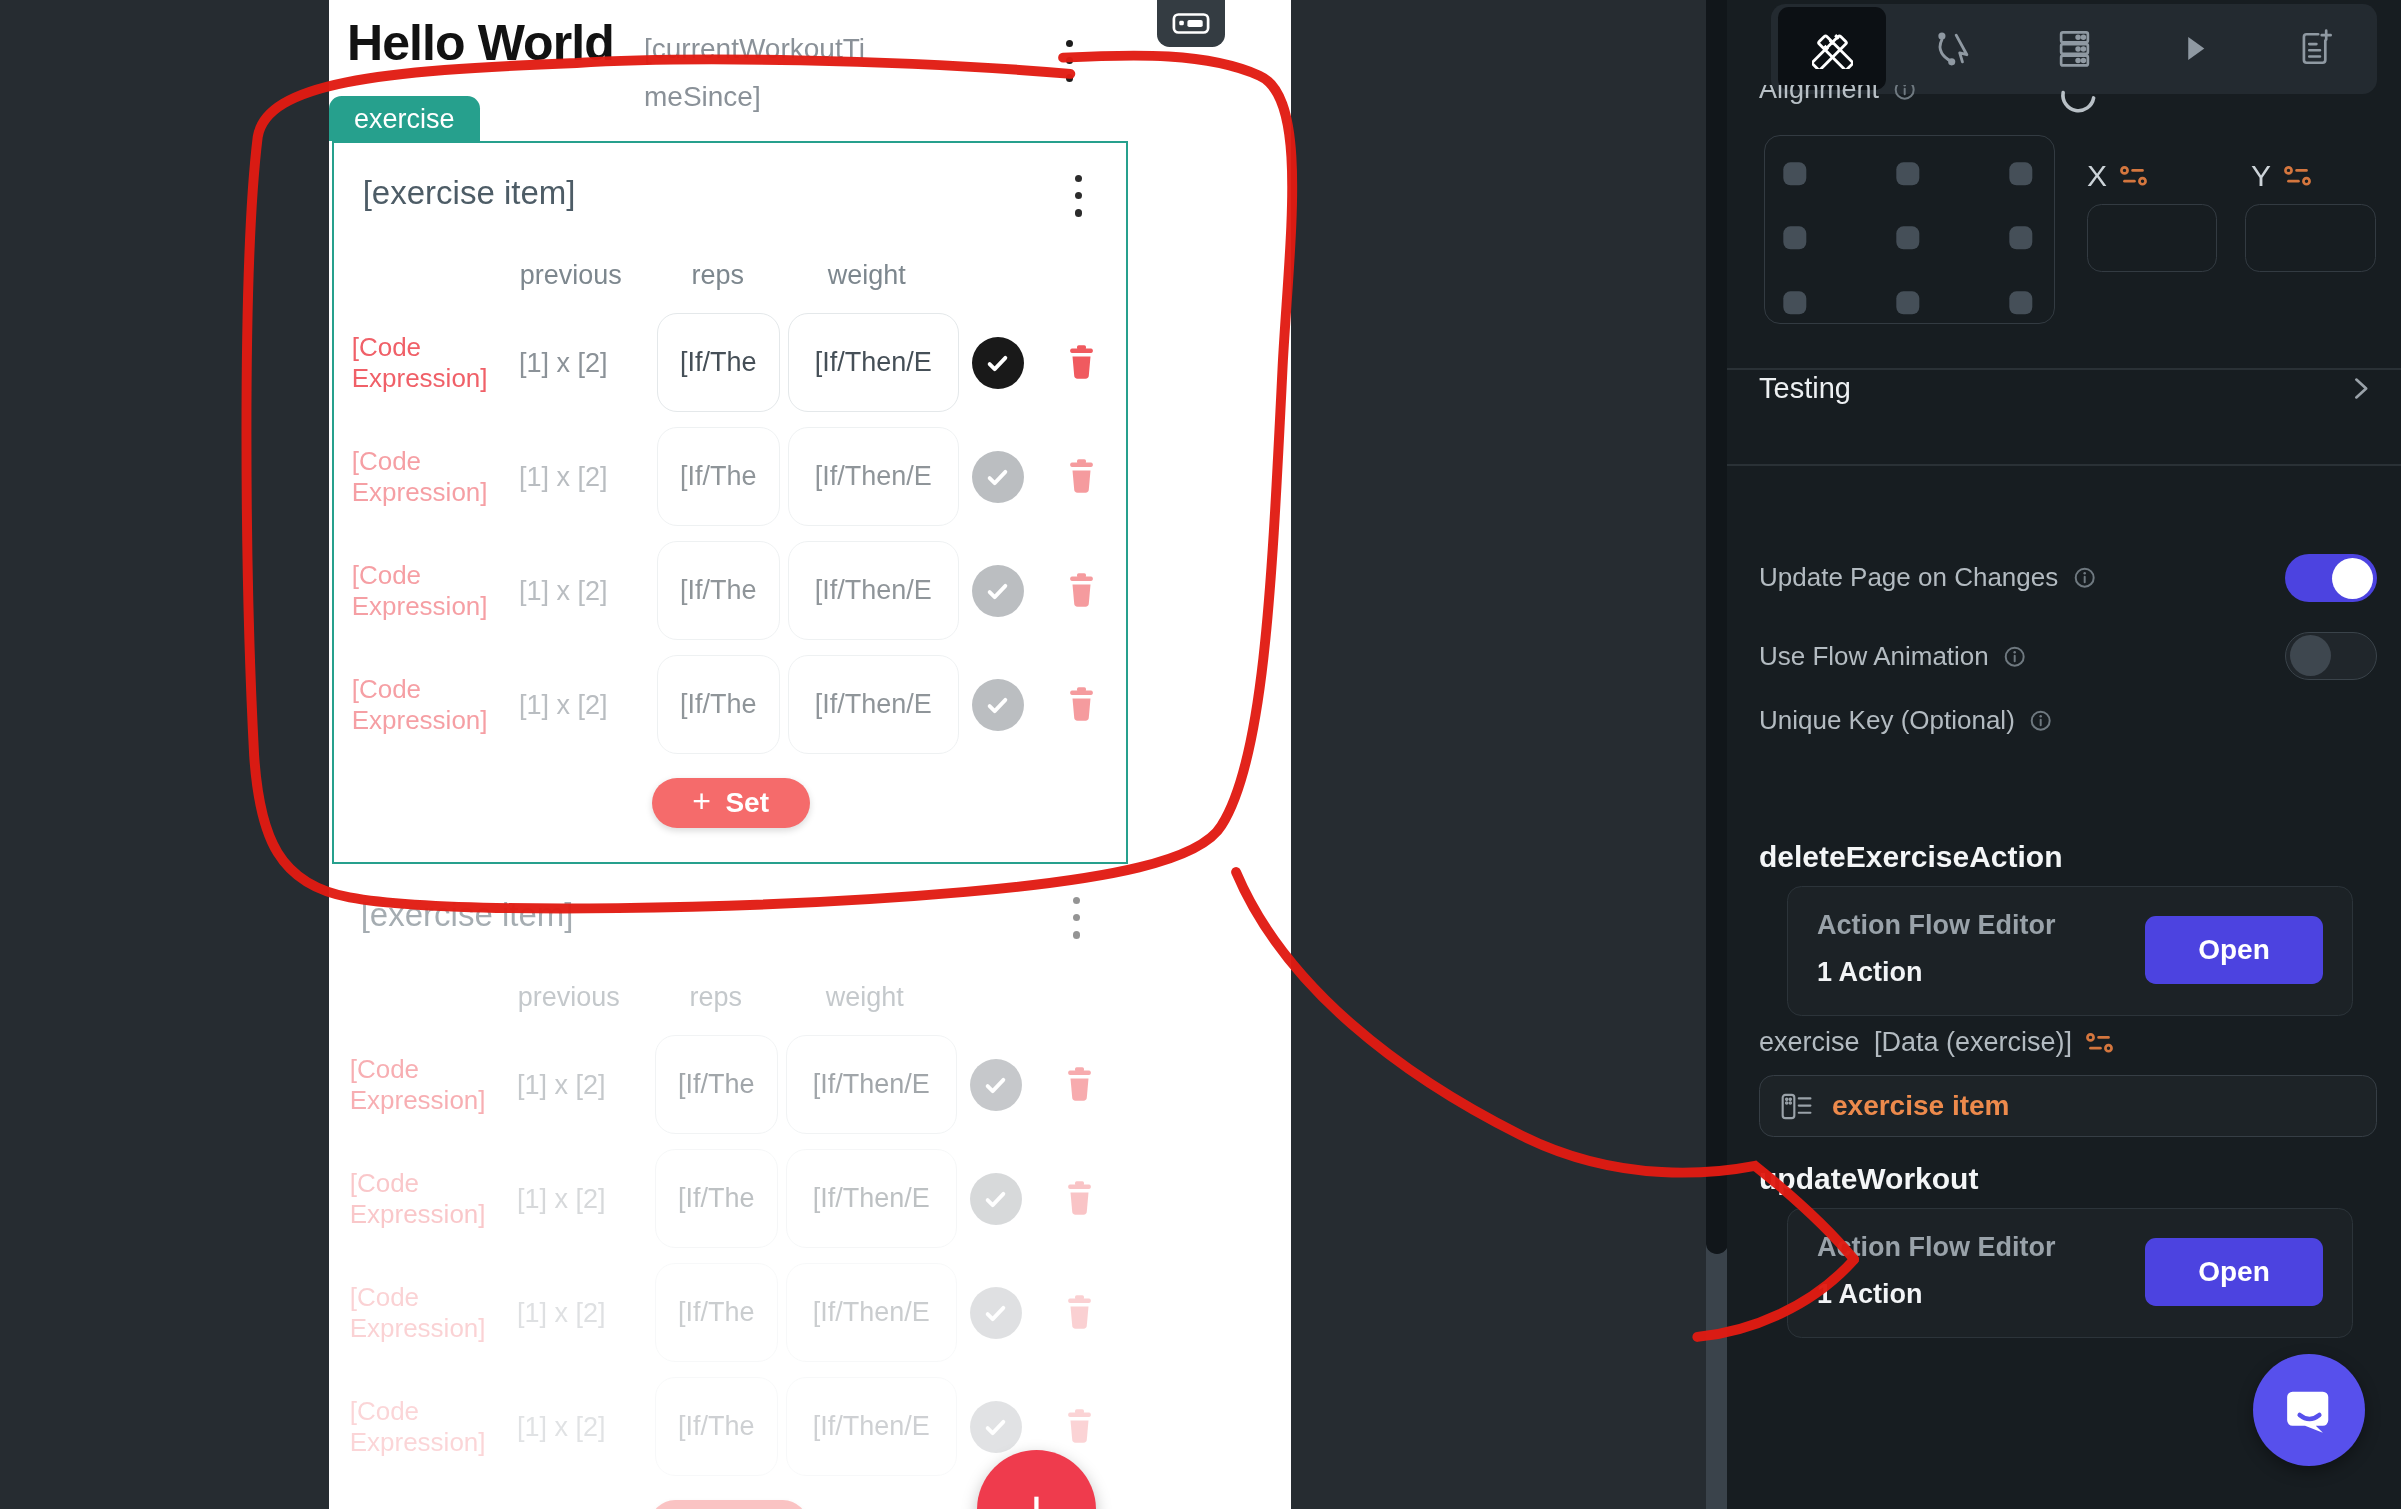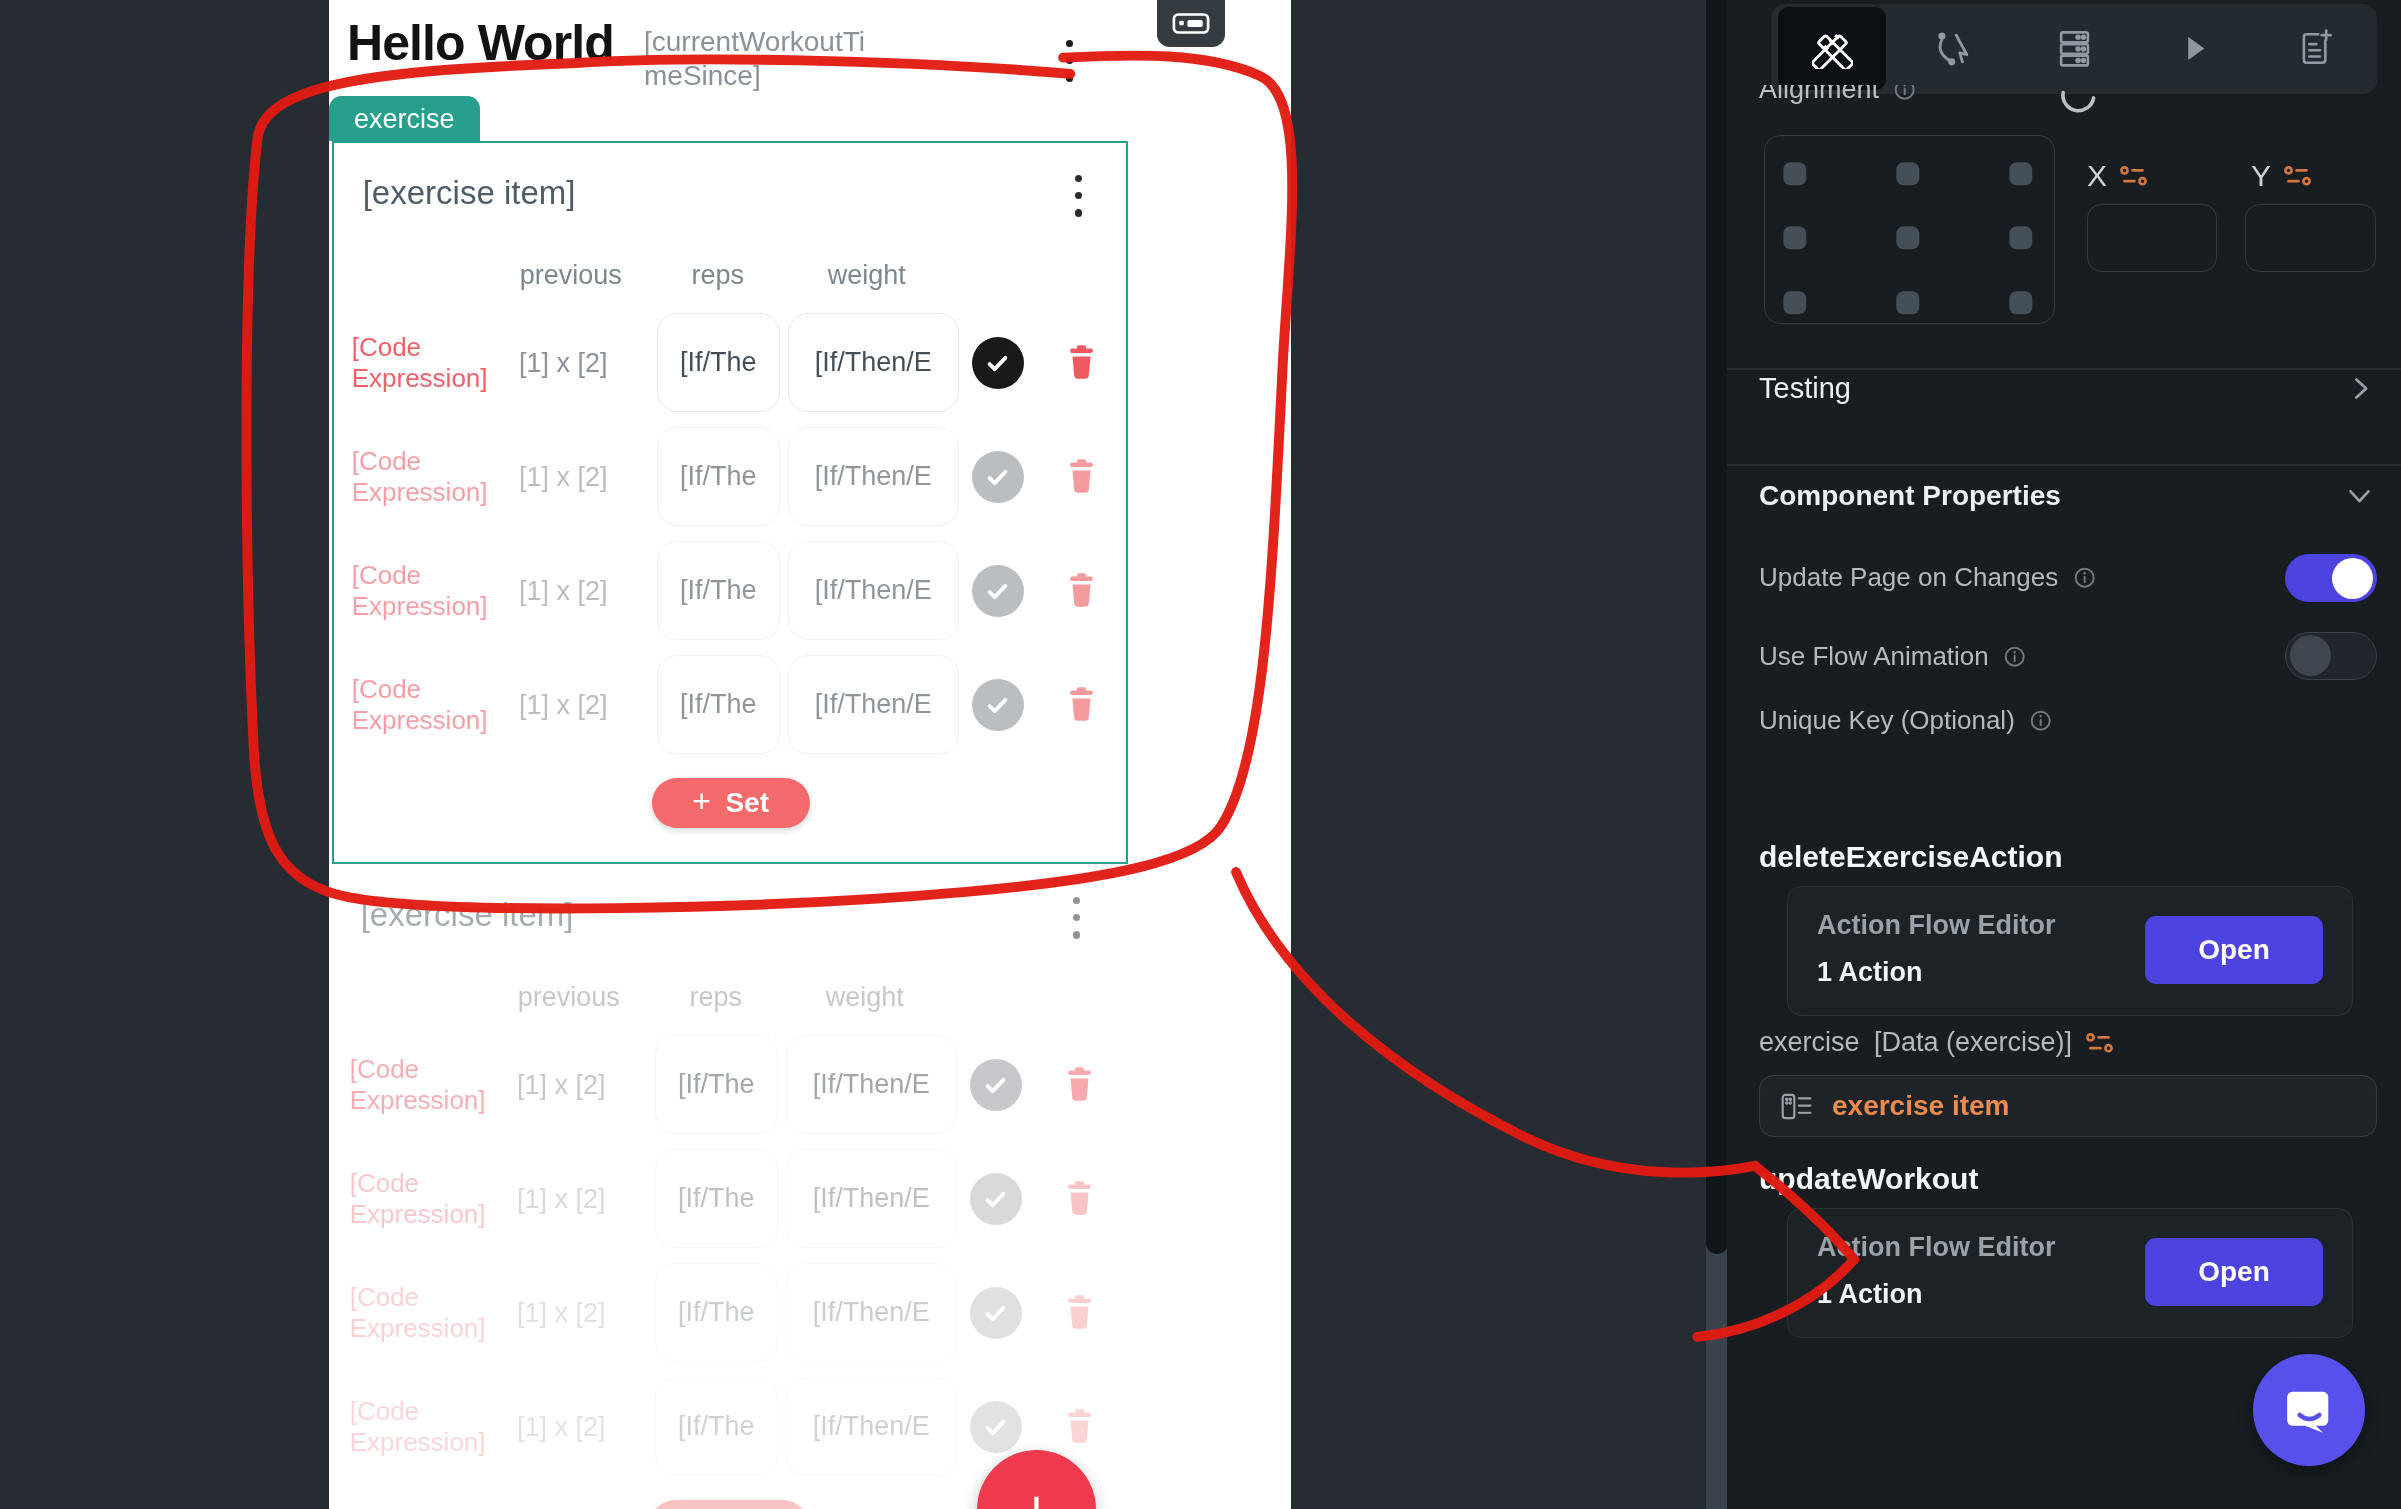--- a/index.html
+++ b/index.html
@@ -2,21 +2,21 @@
 <html style="font-size:14.4px"><head>
 <meta charset="utf-8">
 <style>
   html,body{margin:0;padding:0;background:#1b2126;}
   .root{position:relative;width:2401px;height:1509px;overflow:hidden;
         background:#262c31;font-family:"Liberation Sans",sans-serif;}
 
   
   .canvas{position:absolute;left:329px;top:0;width:962px;height:1509px;background:#ffffff;overflow:hidden;}
   .cv-title{position:absolute;left:18px;top:14.4px;font-size:50px;font-weight:700;color:#121212;letter-spacing:-0.9px;}
-  .cv-subtitle{position:absolute;left:315px;top:25px;width:225px;font-size:28px;line-height:34px;
+  .cv-subtitle{position:absolute;left:315px;top:25px;width:225px;font-size:28px;line-height:48px;
                color:#8a9198;overflow-wrap:anywhere;}
   .vdots{position:absolute;display:flex;flex-direction:column;align-items:center;gap:10px;cursor:pointer;}
   .vdots i{width:7.2px;height:7.2px;border-radius:50%;background:#1d1d1d;display:block;}
   .vdots.hdr{left:737px;top:40px;}
   .badge{position:absolute;left:0;top:96px;height:45px;line-height:47px;padding:0 25px;
          background:#26A08D;color:#fff;font-size:27px;border-radius:12.6px 12.6px 0 0;}
 
   .card{position:absolute;left:2.7px;width:792px;height:719px;background:#fff;}
   .card.selected{top:141px;border:2.7px solid #26A08D;}
   .card.second{top:865px;}
@@ -408,26 +408,20 @@
     <input class="axis-in y" value="" style="">
 
     <div class="divider" style="top:368px"></div>
     <div class="sec-row" style="top:368px;height:40px">
       <span class="t1">Testing</span>
       <svg class="chev" width="21.6" height="25" viewBox="0 0 24 28" fill="none" stroke="currentColor" stroke-width="3" stroke-linecap="round" stroke-linejoin="round">
         <path d="M7 4 L18 14 L7 24"></path>
       </svg>
     </div>
     <div class="divider" style="top:464px"></div>
-    <div class="sec-row" style="top:476px;height:40px">
-      <span class="t2">Component Properties</span>
-      <svg class="chev" width="25" height="21.6" viewBox="0 0 28 24" fill="none" stroke="currentColor" stroke-width="3" stroke-linecap="round" stroke-linejoin="round">
-        <path d="M4 7 L14 18 L24 7"></path>
-      </svg>
-    </div>
 
     <div class="prop-row" style="top:562px">
       <span>Update Page on Changes</span>
       <svg width="23.4" height="23.4" viewBox="0 0 26 26" fill="none" stroke="#6f7980" stroke-width="2.2">
         <circle cx="13" cy="13" r="10"></circle>
           <path d="M13 12 v6" stroke-linecap="round"></path>
           <circle cx="13" cy="8" r="1.4" fill="#6f7980" stroke="none"></circle>
       </svg>
     </div>
     <div class="toggle on" style="top:554px">

